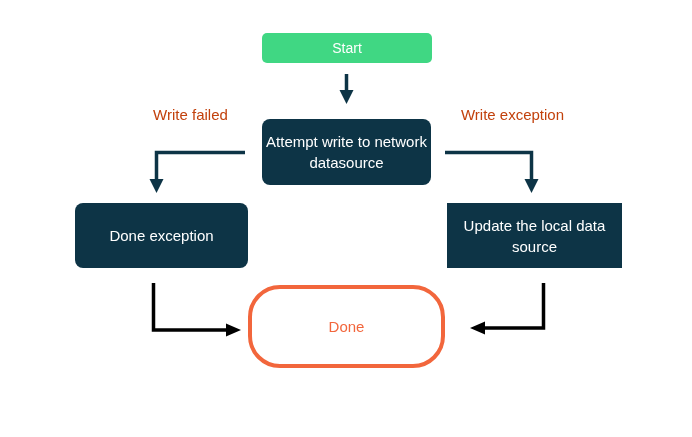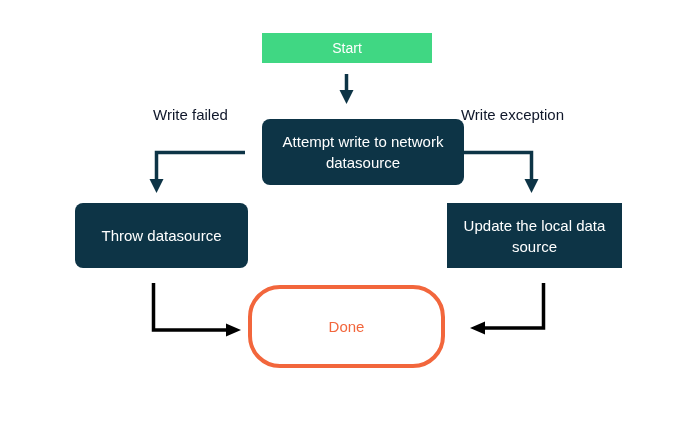--- a/index.html
+++ b/index.html
@@ -32,26 +32,26 @@
     box-sizing: border-box;
     font-size: 15px;
     line-height: 21px;
     color: #ffffff;
     border-radius: 32px;
   }
   .node-start {
     left: 262px; top: 33px;
     width: 170px; height: 30px;
     background: #40d783;
-    border-radius: 0;
+    border-radius: 5px;
     font-size: 14px;
   }
   .node-attempt {
     left: 262px; top: 119px;
-    width: 202px; height: 66px;
+    width: 169px; height: 66px;
     background: #0d3446;
     border-radius: 8px;
     padding: 4px 0;
     align-items: center;
   }
   .node-throw {
     left: 75px; top: 203px;
     width: 173px; height: 65px;
     background: #0d3446;
     border-radius: 8px;
@@ -69,21 +69,21 @@
     width: 197px; height: 83px;
     background: #ffffff;
     border: 4px solid #f2663c;
     color: #f2663c;
   }
   .edge-label {
     position: absolute;
     text-align: center;
     font-size: 15px;
     line-height: 19px;
-    color: #0f172a;
+    color: #c2410c;
   }
   .edge-label-failed {
     left: 143px; top: 105px;
     width: 95px;
   }
   .edge-label-succeeded {
     left: 460px; top: 105px;
     width: 105px;
   }
 </style>
@@ -126,21 +126,21 @@
 
   <div class="node node-attempt">
     <span>Attempt write to network datasource</span>
   </div>
 
   <div class="edge-label edge-label-failed">Write failed</div>
 
   <div class="edge-label edge-label-succeeded">Write exception</div>
 
   <div class="node node-throw">
-    <span>Throw datasource</span>
+    <span>Done exception</span>
   </div>
 
   <div class="node node-update">
     <span>Update the local data source</span>
   </div>
 
   <div class="node node-done">
     <span>Done</span>
   </div>
 

